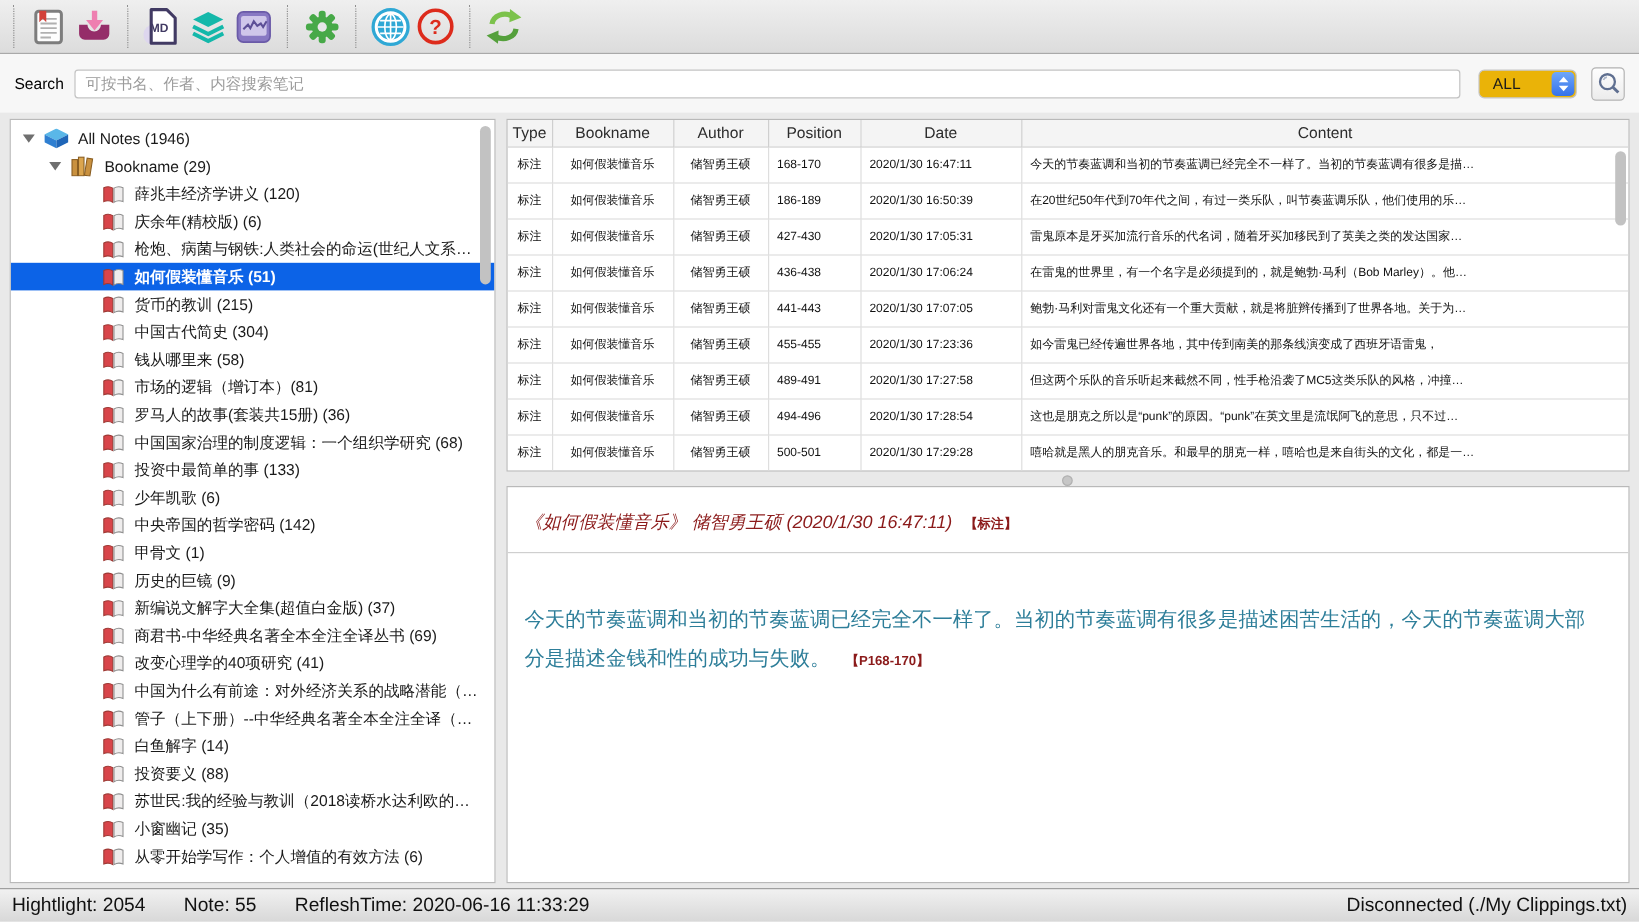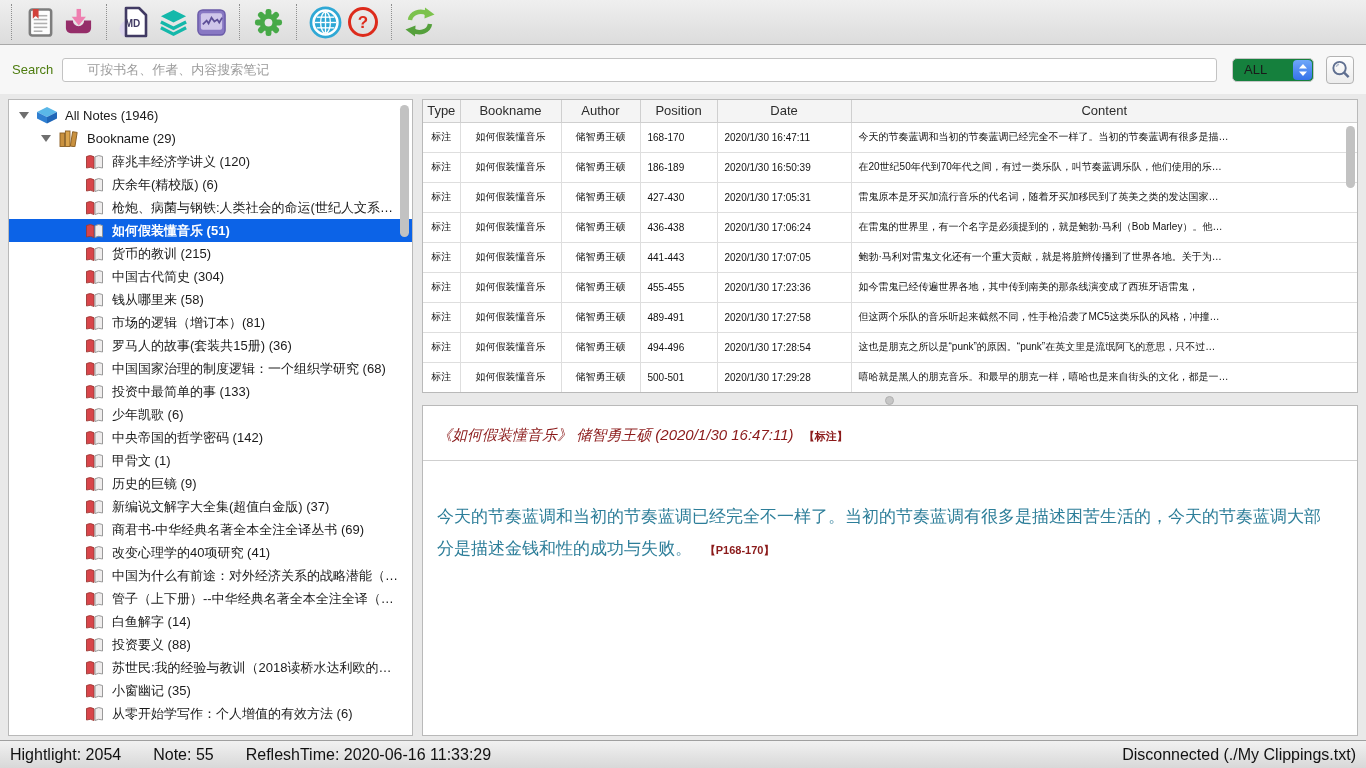--- a/index.html
+++ b/index.html
@@ -30,32 +30,32 @@
     cursor: default;
   }
 
   
   .search-row {
     height: 49px;
     background: #f7f7f7;
     display: flex; align-items: center;
     padding: 0 12px;
   }
-  .search-label { font-size: 13px; color: #4d7c0f; margin-right: 9px; }
+  .search-label { font-size: 13px; color: #000000; margin-right: 9px; }
   .search-input {
     flex: 1; height: 24px;
     border: 1px solid #c3c3c3; border-radius: 3px;
-    background: #fff; padding: 0 24px;
+    background: #fff; padding: 0 8px;
     font-size: 13px; font-family: inherit; color: #8b5cf6;
     outline: none;
   }
   .search-input::placeholder { color: #9b9b9b; }
   .filter-select {
     width: 82px; height: 24px; margin-left: 15px;
-    background: #15803d; border: 1px solid #c6c6c6; border-radius: 5px;
+    background: #eab308; border: 1px solid #c6c6c6; border-radius: 5px;
     display: flex; align-items: center;
     font-size: 13px; padding-left: 11px; position: relative;
   }
   .filter-stepper {
     position: absolute; right: 1px; top: 1px; bottom: 1px; width: 19px;
     border-radius: 4px;
     background: linear-gradient(#6fa7f9, #3572ea);
     display: flex; align-items: center; justify-content: center;
   }
   .search-btn {

